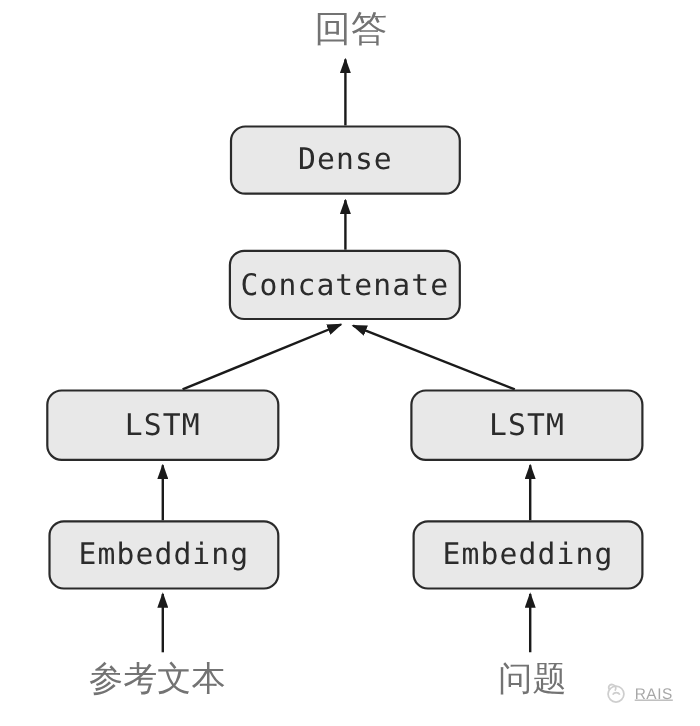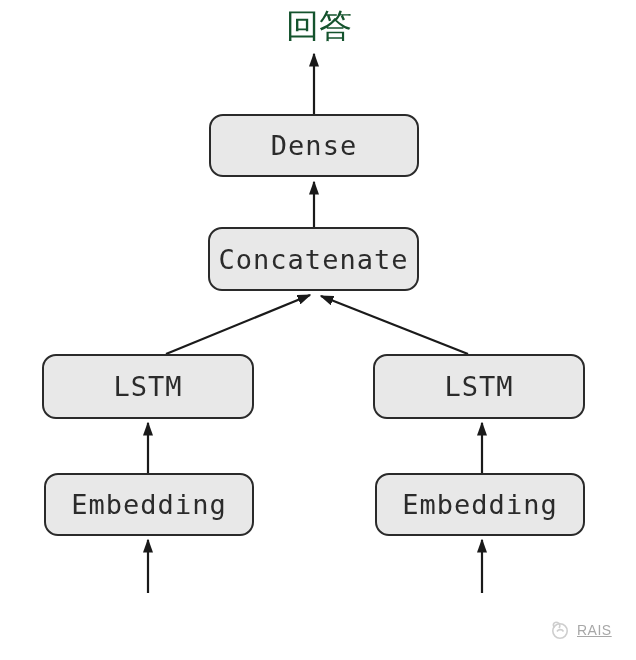--- a/index.html
+++ b/index.html
@@ -44,21 +44,21 @@
   .node-concatenate  { left: 208px; top: 227px; width: 211px; height: 64px; }
   .node-lstm-left    { left: 42px;  top: 354px; width: 212px; height: 65px; }
   .node-lstm-right   { left: 373px; top: 354px; width: 212px; height: 65px; }
   .node-embedding-left  { left: 44px;  top: 473px; width: 210px; height: 63px; }
   .node-embedding-right { left: 375px; top: 473px; width: 210px; height: 63px; }
 
   .cjk-label {
     position: absolute;
     transform: translateX(-50%);
     font-family: "DejaVu Serif", "Liberation Serif", serif;
-    color: #14532d;
+    color: #737373;
     white-space: nowrap;
   }
   .output-label { left: 319px; top: 4px;  font-size: 33px; }
   .input-left   { left: 143px; top: 596px; font-size: 31px; }
   .input-right  { left: 484px; top: 596px; font-size: 31px; }
 
   .watermark {
     position: absolute;
     left: 548px;
     top: 618px;
@@ -117,20 +117,22 @@
   </div>
 
   <div class="node node-embedding-left">
     <span class="node-label">Embedding</span>
   </div>
 
   <div class="node node-embedding-right">
     <span class="node-label">Embedding</span>
   </div>
 
+  <div class="cjk-label input-left">参考文本</div>
+  <div class="cjk-label input-right">问题</div>
 
   <div class="watermark">
     <svg width="24" height="24" viewBox="0 0 24 24">
       <g fill="none" stroke="#c6c6c6" stroke-width="1.6">
         <circle cx="12" cy="13" r="7.2"></circle>
         <path d="M6.5 9.5 C4 6.5, 6 3.5, 9.5 4.5 C12 5.2, 12.5 8, 11 10"></path>
         <path d="M9 13.5 C10.5 11, 14 11, 15.5 13.5"></path>
       </g>
     </svg>
     <span class="watermark-text">RAIS</span>

